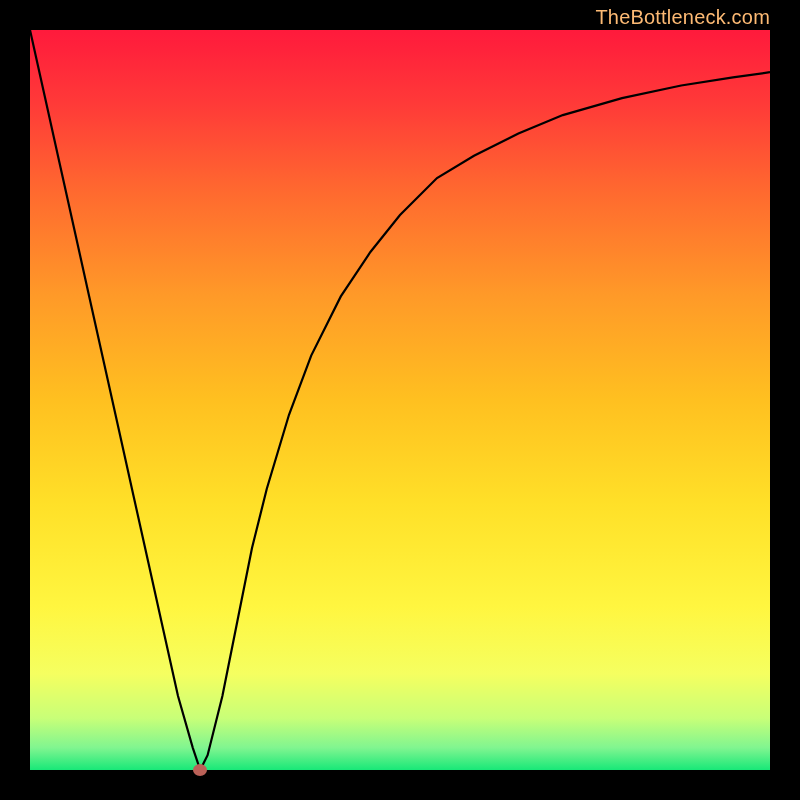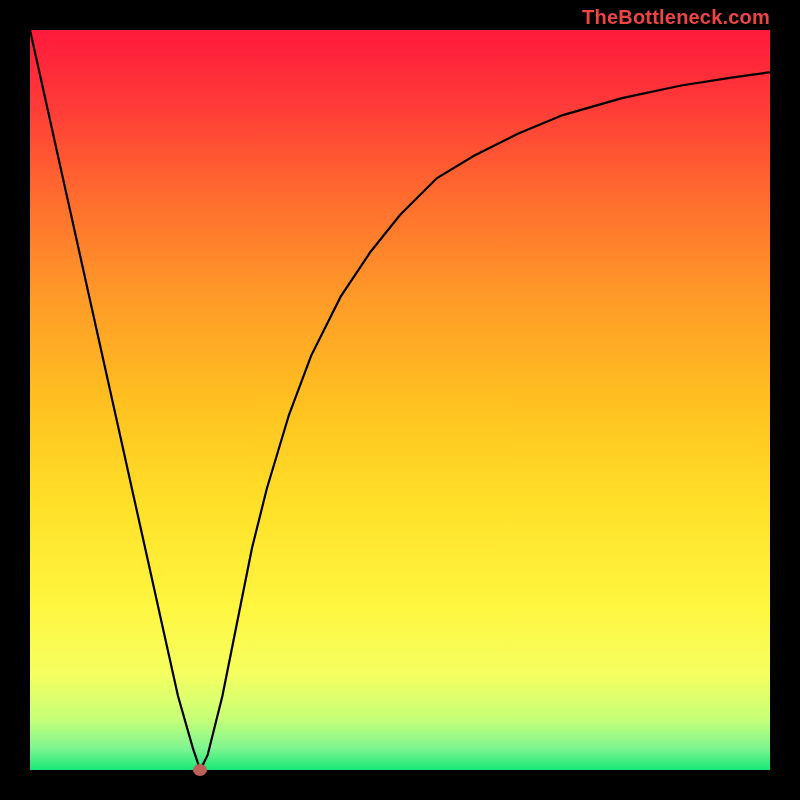--- a/index.html
+++ b/index.html
@@ -22,23 +22,23 @@
     position: absolute;
     left: 0;
     top: 0;
     width: 100%;
     height: 100%;
   }
   .watermark {
     position: absolute;
     top: 6px;
     right: 30px;
-    color: #ef4444;
+    color: #fdba74;
     font-size: 20px;
-    font-weight: 700;
+    font-weight: 400;
     letter-spacing: 0.2px;
   }
   .curve-svg {
     position: absolute;
     left: 0;
     top: 0;
     width: 100%;
     height: 100%;
     pointer-events: none;
   }

